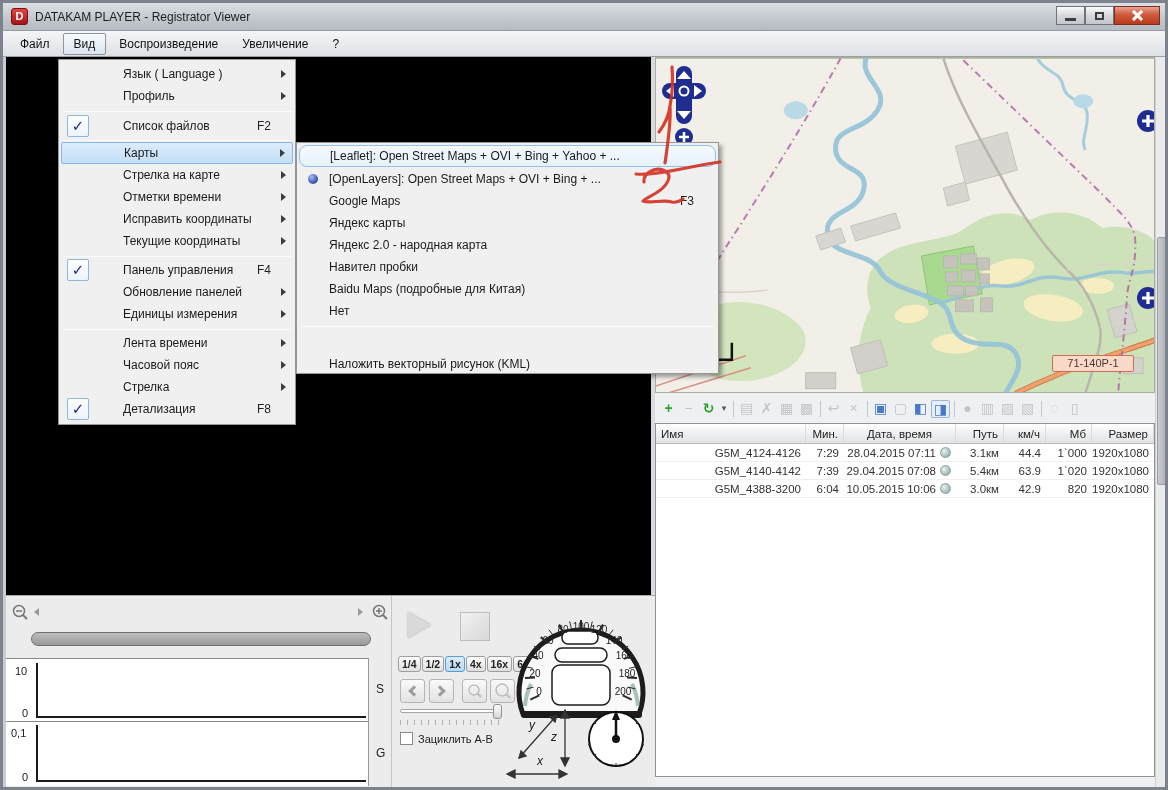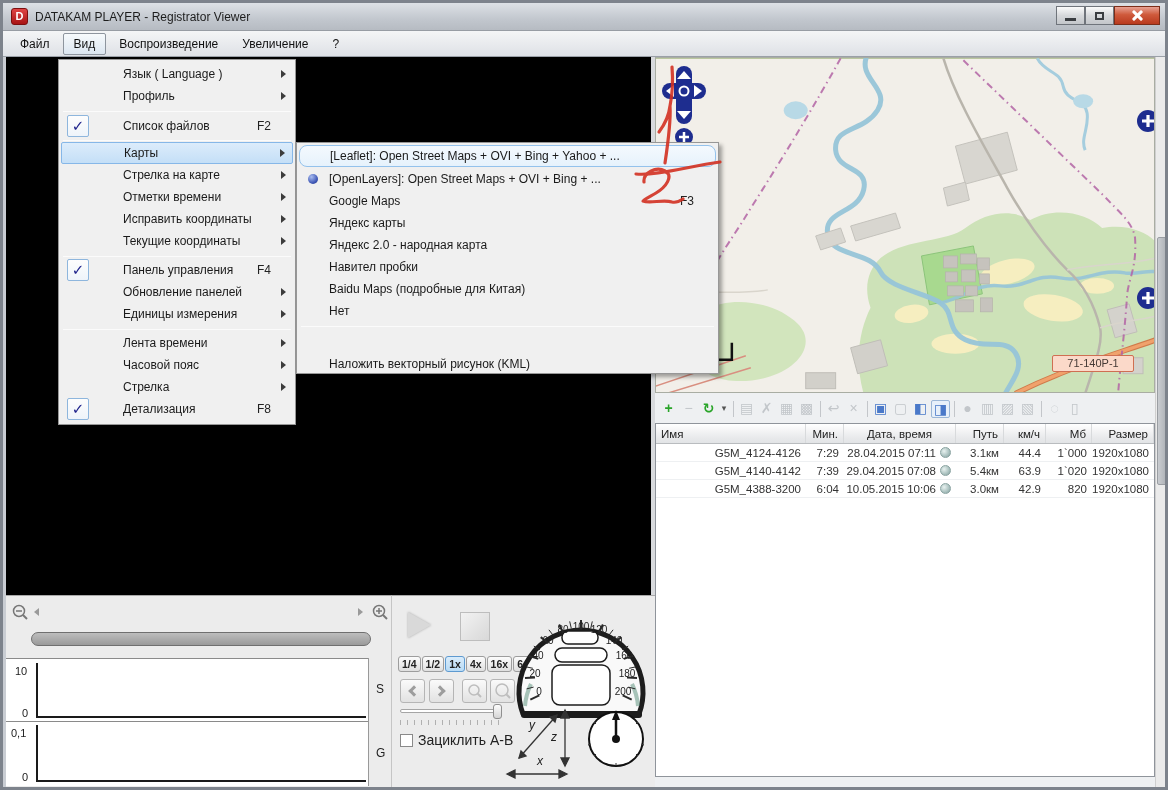--- a/index.html
+++ b/index.html
@@ -65,21 +65,21 @@
   .stopsq{position:absolute;left:68px;top:16px;width:30px;height:29px;background:linear-gradient(135deg,#f2f2f2,#d8d8d8);border:1px solid #bdbdbd;}
   .spdrow{position:absolute;left:6px;top:60px;display:flex;font-weight:bold;}
   .spdbtn{height:16px;padding:1px 3px;font-size:10.5px;color:#222;background:linear-gradient(#fcfcfc,#dfdfdf);border:1px solid #9d9d9d;border-radius:3px;margin-right:1px;line-height:13px;}
   .spdbtn.sel{background:linear-gradient(#d9ecfb,#b9dbf5);border-color:#5e9ad0;}
   .navbtn{position:absolute;width:25px;height:24px;background:linear-gradient(#fafafa,#e2e2e2);border:1px solid #b5b5b5;border-radius:3px;display:flex;align-items:center;justify-content:center;}
   .chev{width:8px;height:8px;border-right:3px solid #9d9d9d;border-top:3px solid #9d9d9d;}
   .chev.l{transform:rotate(-135deg);margin-left:3px;} .chev.r{transform:rotate(45deg);margin-right:3px;}
   .sldtrack{position:absolute;left:8px;top:113px;width:98px;height:4px;background:#fff;border:1px solid #a5a5a5;border-radius:2px;}
   .sldthumb{position:absolute;left:92px;top:-6px;width:9px;height:15px;background:linear-gradient(#fdfdfd,#d5d5d5);border:1px solid #8f8f8f;border-radius:3px;}
   .sldticks{position:absolute;left:8px;top:124px;width:100px;height:5px;background:repeating-linear-gradient(90deg,#b0b0b0 0 1px,transparent 1px 7px);}
-  .loopchk{position:absolute;left:8px;top:136px;display:flex;align-items:center;font-size:14px;color:#222;}
+  .loopchk{position:absolute;left:8px;top:136px;display:flex;align-items:center;font-size:11px;color:#222;}
   .chkbox{width:13px;height:13px;background:#fff;border:1px solid #8a8a8a;margin-right:5px;}
   .gauge{position:absolute;left:117px;top:4px;width:145px;height:124px;}
   .gtick{position:absolute;transform:translate(-50%,-50%);font-size:10px;font-weight:normal;color:#222;}
   .axespad{position:absolute;left:107px;top:104px;width:82px;height:84px;}
   .axlbl{position:absolute;font-size:12px;color:#222;font-style:italic;}
   .clockpad{position:absolute;left:182px;top:104px;width:80px;height:80px;}
   
   .popup{position:absolute;background:#f0f0f0;border:1px solid #979797;box-shadow:3px 3px 4px rgba(0,0,0,.35);z-index:40;font-size:12px;color:#1a1a1a;}
   .viewmenu{left:55px;top:56px;width:238px;height:366px;}
   .mapsmenu{left:293px;top:139px;width:423px;height:232px;z-index:41;}

